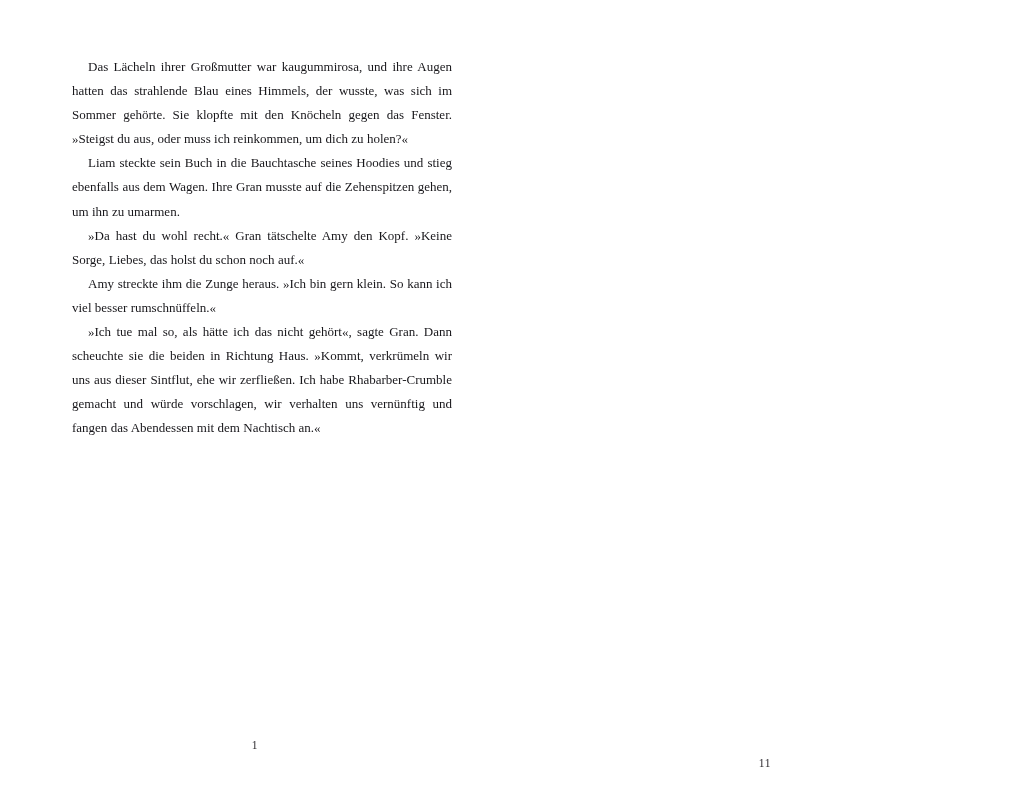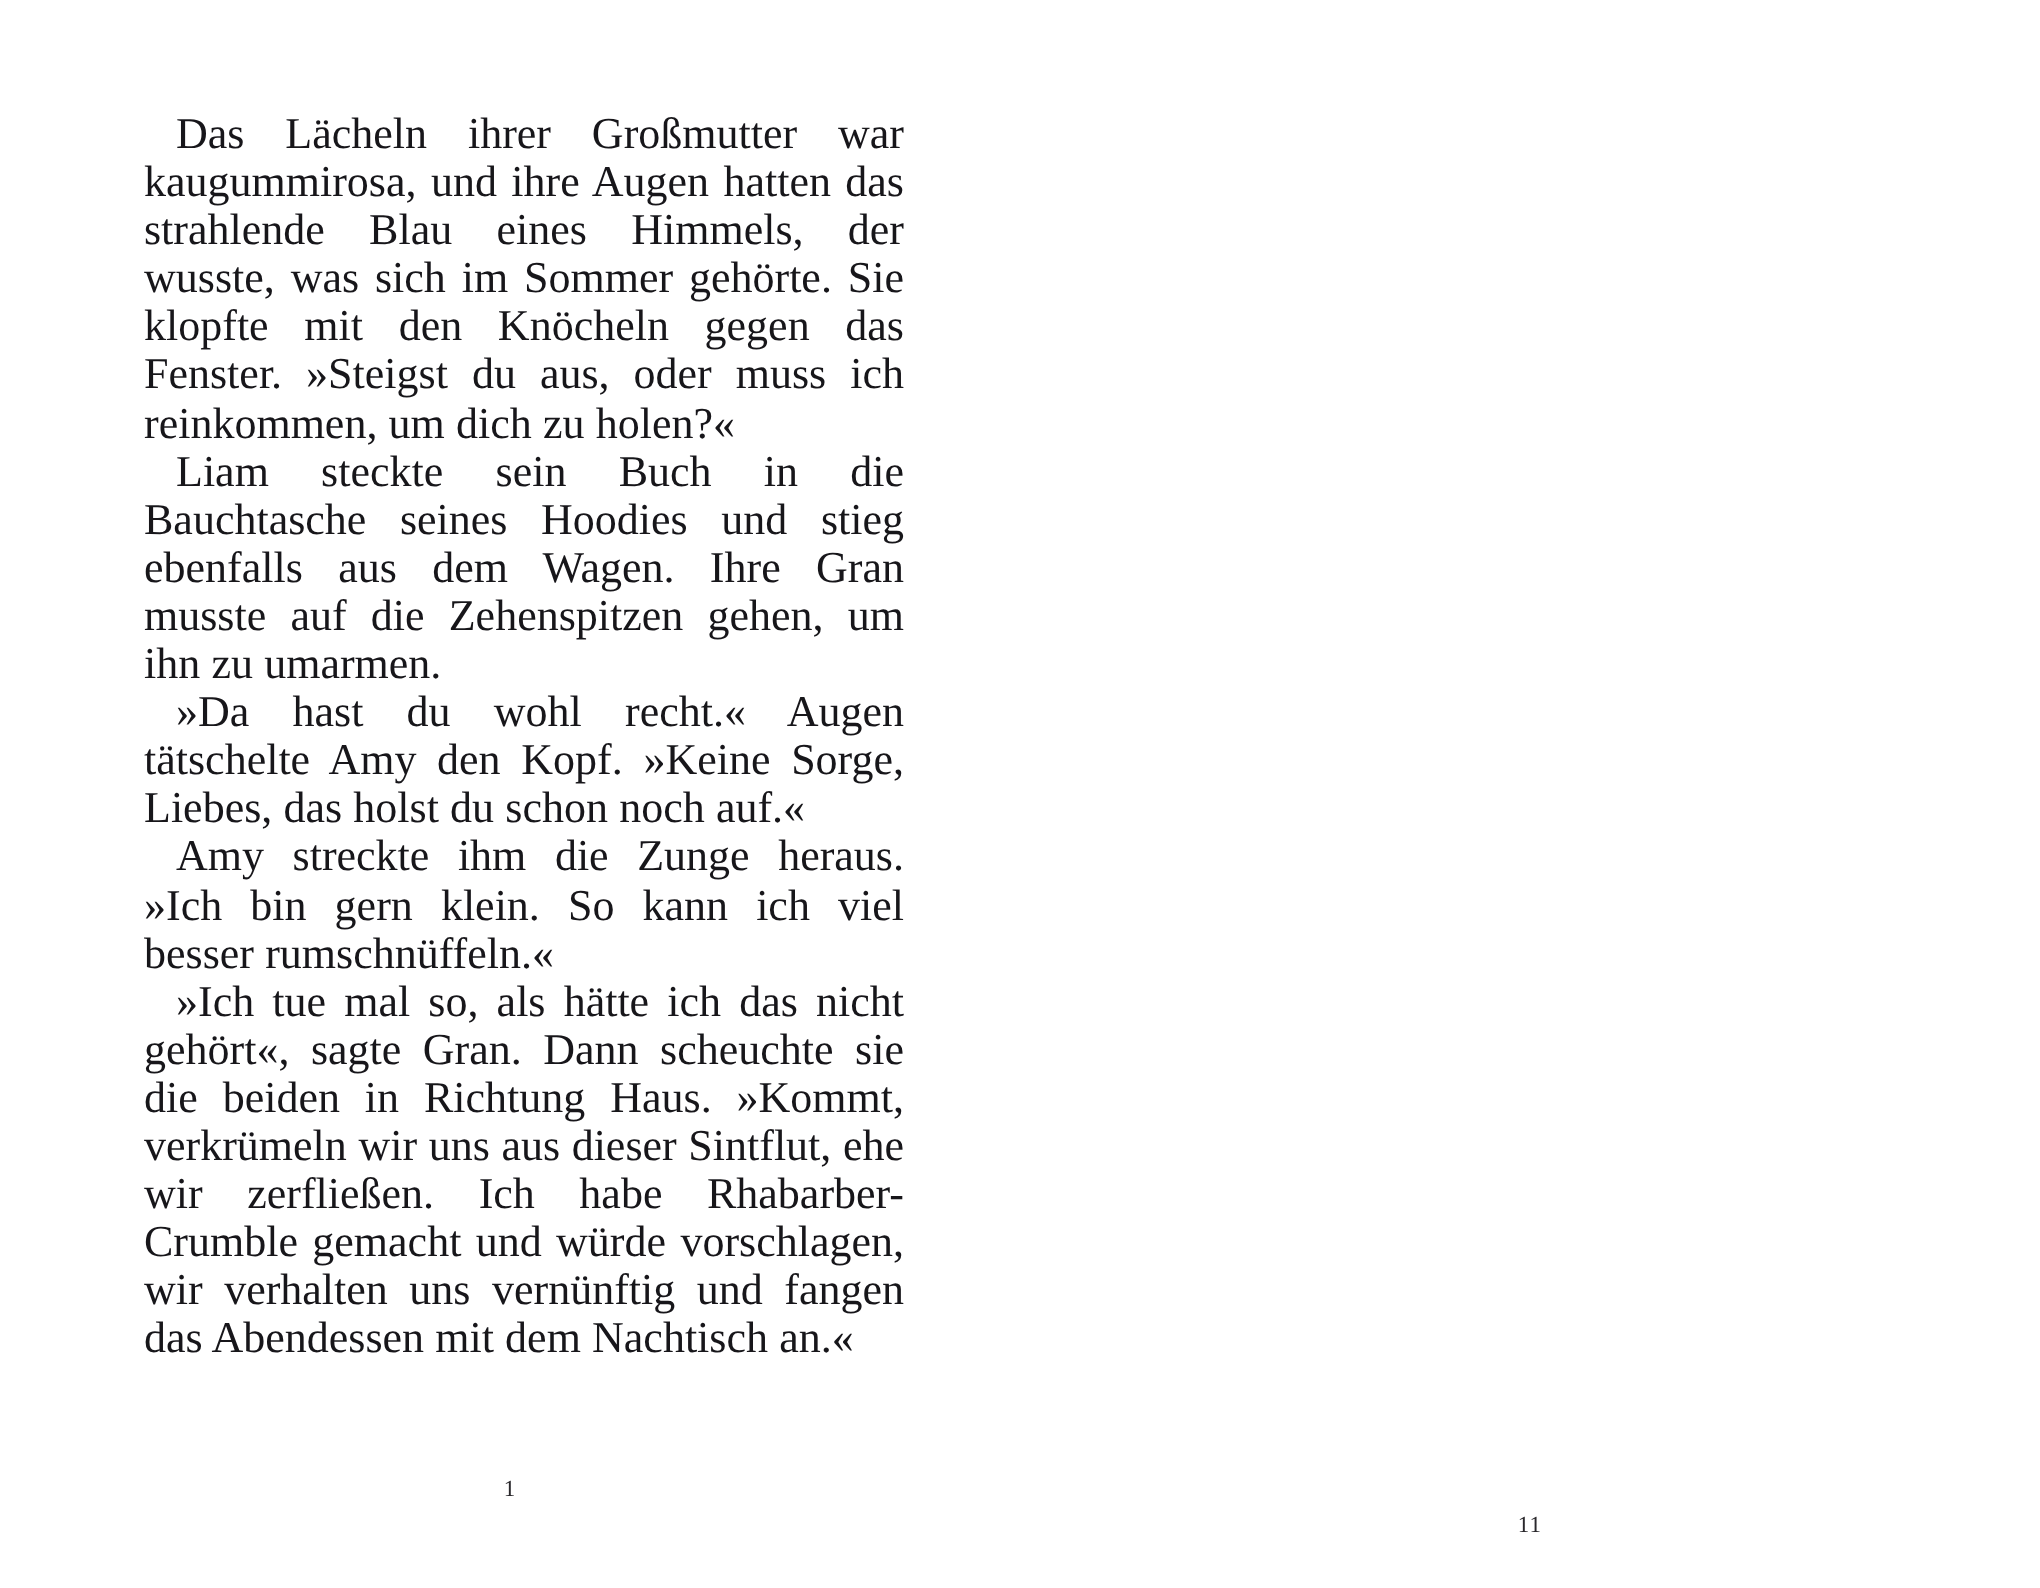--- a/index.html
+++ b/index.html
@@ -34,21 +34,21 @@
 
   .page-left   { padding: 0 58px 0 72px; }
   .page-right  { padding: 0 72px 0 52px; margin-top: 18px; }
 
   .text-block {
     position: absolute;
     top: 55px;
     width: 380px;
     text-align: justify;
     text-justify: inter-word;
-    font-size: 22px;
+    font-size: 13px;
     line-height: 24.1px;
     letter-spacing: 0.0px;
     word-spacing: 0.1px;
     hyphens: manual;
   }
   .page-left  .text-block { left: 72px; }
 
   .text-block p {
     margin: 0;
     text-indent: 16px;
@@ -70,21 +70,21 @@
 </style>
 </head>
 <body>
 
 <div class="spread">
 
   <div class="page page-left">
     <div class="text-block">
       <p>Das Lächeln ihrer Großmutter war kaugummirosa, und ihre Augen hatten das strahlende Blau eines Himmels, der wusste, was sich im Sommer gehörte. Sie klopfte mit den Knöcheln gegen das Fenster. »Steigst du aus, oder muss ich reinkommen, um dich zu holen?«</p>
       <p>Liam steckte sein Buch in die Bauchtasche seines Hoodies und stieg ebenfalls aus dem Wagen. Ihre Gran musste auf die Zehenspitzen gehen, um ihn zu umarmen.</p>
-      <p>»Da hast du wohl recht.« Augen tätschelte Amy den Kopf. »Keine Sorge, Liebes, das holst du schon noch auf.«</p>
+      <p>»Da hast du wohl recht.« Gran tätschelte Amy den Kopf. »Keine Sorge, Liebes, das holst du schon noch auf.«</p>
       <p>Amy streckte ihm die Zunge heraus. »Ich bin gern klein. So kann ich viel besser rumschnüffeln.«</p>
       <p>»Ich tue mal so, als hätte ich das nicht gehört«, sagte Gran. Dann scheuchte sie die beiden in Richtung Haus. »Kommt, verkrümeln wir uns aus dieser Sintflut, ehe wir zerfließen. Ich habe Rhabarber-Crumble gemacht und würde vorschlagen, wir verhalten uns vernünftig und fangen das Abendessen mit dem Nachtisch an.«</p>
     </div>
     <div class="folio">1</div>
   </div>
 
   <div class="page page-right">
 
     <div class="folio">11</div>
   </div>

